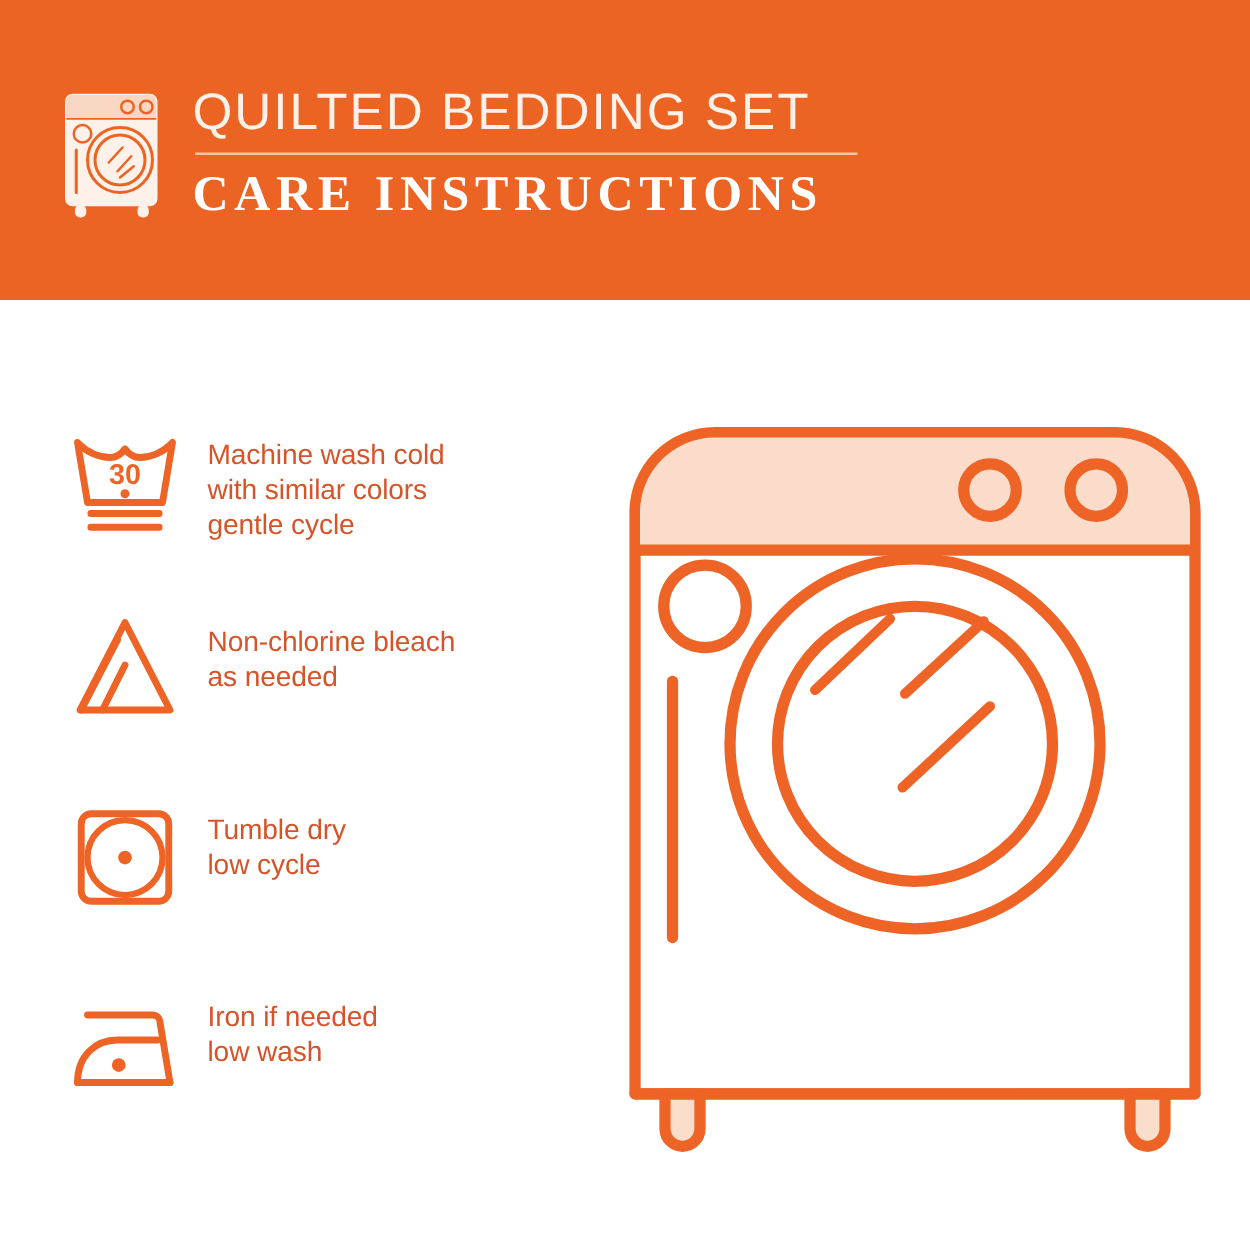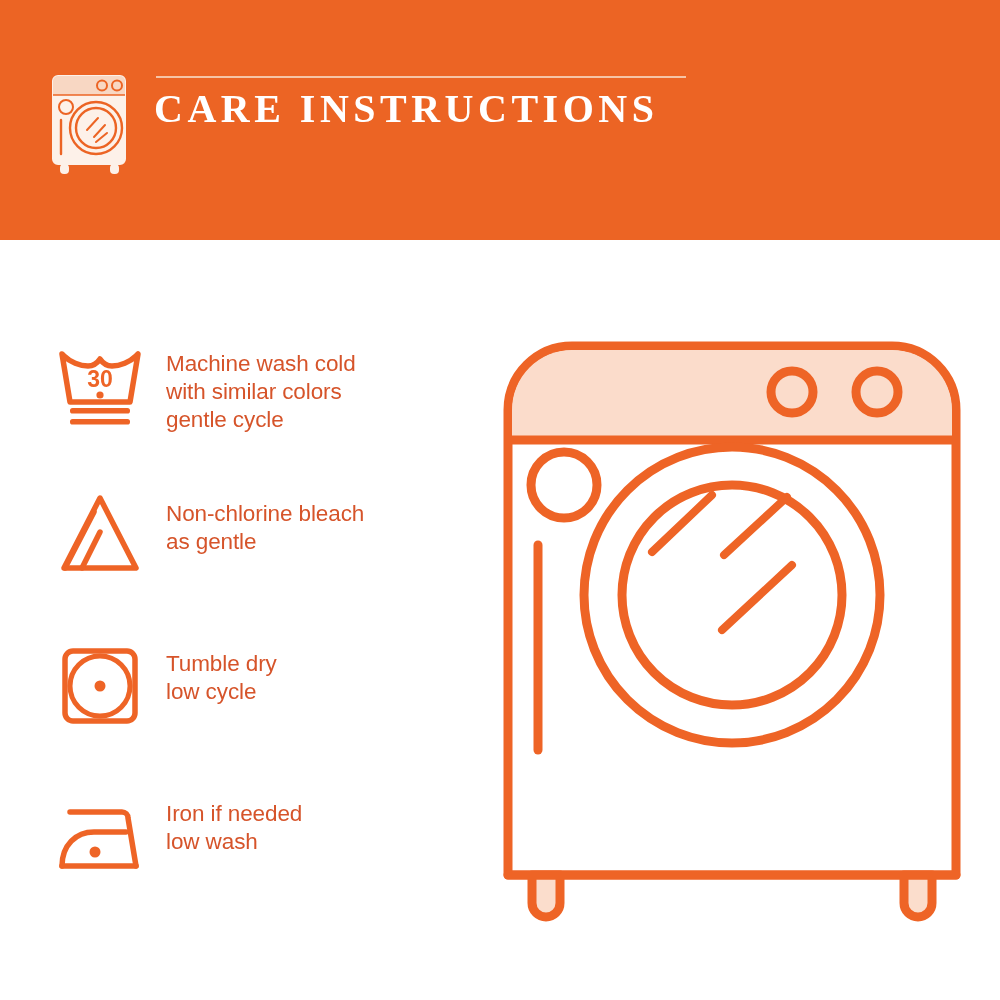--- a/index.html
+++ b/index.html
@@ -140,20 +140,21 @@
 
         <line x1="43" y1="62" x2="54" y2="50" stroke="#ec6424" stroke-width="2" stroke-linecap="round"></line>
         <line x1="50" y1="69" x2="61" y2="57" stroke="#ec6424" stroke-width="2" stroke-linecap="round"></line>
         <line x1="52" y1="74" x2="63" y2="65" stroke="#ec6424" stroke-width="2" stroke-linecap="round"></line>
 
         <rect x="16" y="96" width="9" height="10" rx="4" fill="#fdf1e9"></rect>
         <rect x="66" y="96" width="9" height="10" rx="4" fill="#fdf1e9"></rect>
       </svg>
 
       <div id="header-titles">
+        <div id="title-main" class="nosel">QUILTED BEDDING SET</div>
         <div id="title-rule"></div>
         <div id="title-sub" class="nosel">CARE INSTRUCTIONS</div>
       </div>
 
     </div>
   </div>
 
   <div id="care-list">
 
     <div class="care-row">
@@ -179,21 +180,21 @@
 
     <div class="care-row">
       <div class="care-symbol">
         <svg width="92" height="92" viewBox="0 0 92 92">
           <path d="M46 8 L82 78 L10 78 Z" fill="none" stroke="#ee6426" stroke-width="5.5" stroke-linejoin="round"></path>
           <line x1="40" y1="22" x2="11" y2="78" stroke="#ee6426" stroke-width="5.5" stroke-linecap="round"></line>
           <line x1="46" y1="42" x2="28" y2="78" stroke="#ee6426" stroke-width="5.5" stroke-linecap="round"></line>
         </svg>
       </div>
       <div class="care-text">Non-chlorine bleach
-as gentle</div>
+as needed</div>
     </div>
 
     <div class="care-row">
       <div class="care-symbol">
         <svg width="92" height="92" viewBox="0 0 92 92">
           <rect x="11" y="11" width="70" height="70" rx="8" ry="8" fill="none" stroke="#ee6426" stroke-width="5.5"></rect>
           <circle cx="46" cy="46" r="30" fill="none" stroke="#ee6426" stroke-width="5"></circle>
           <circle cx="46" cy="46" r="5.5" fill="#ee6426"></circle>
         </svg>
       </div>

